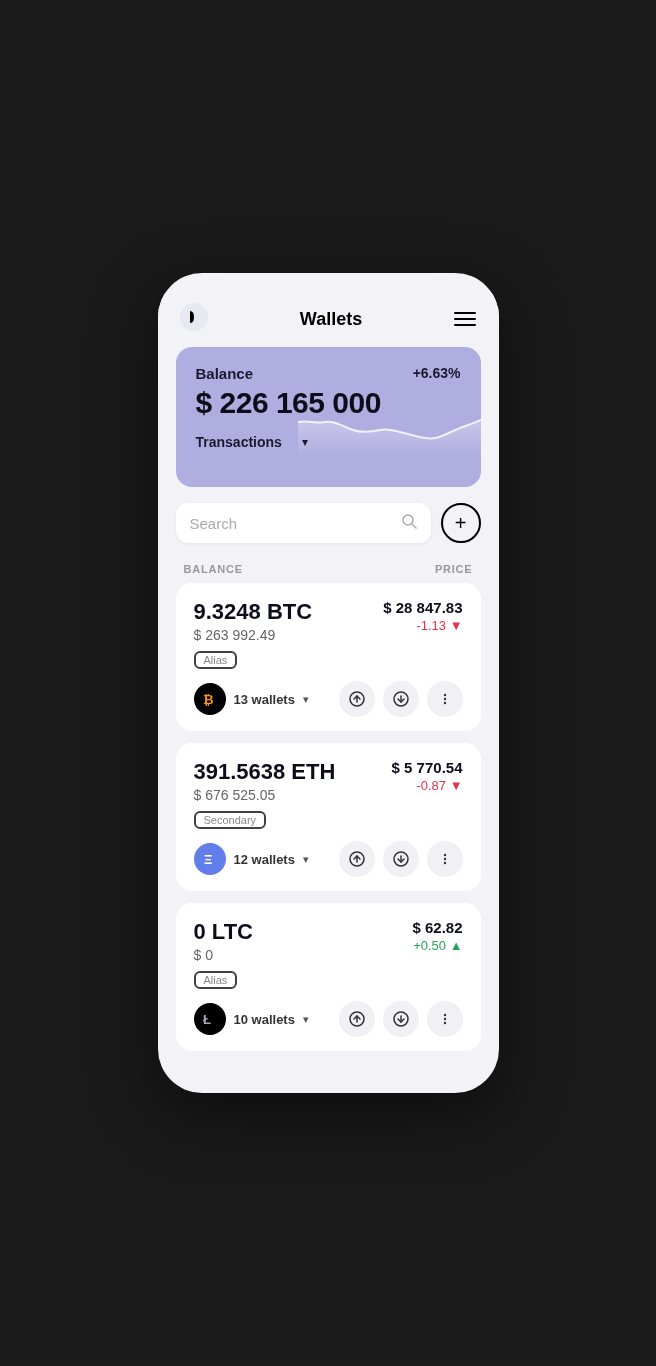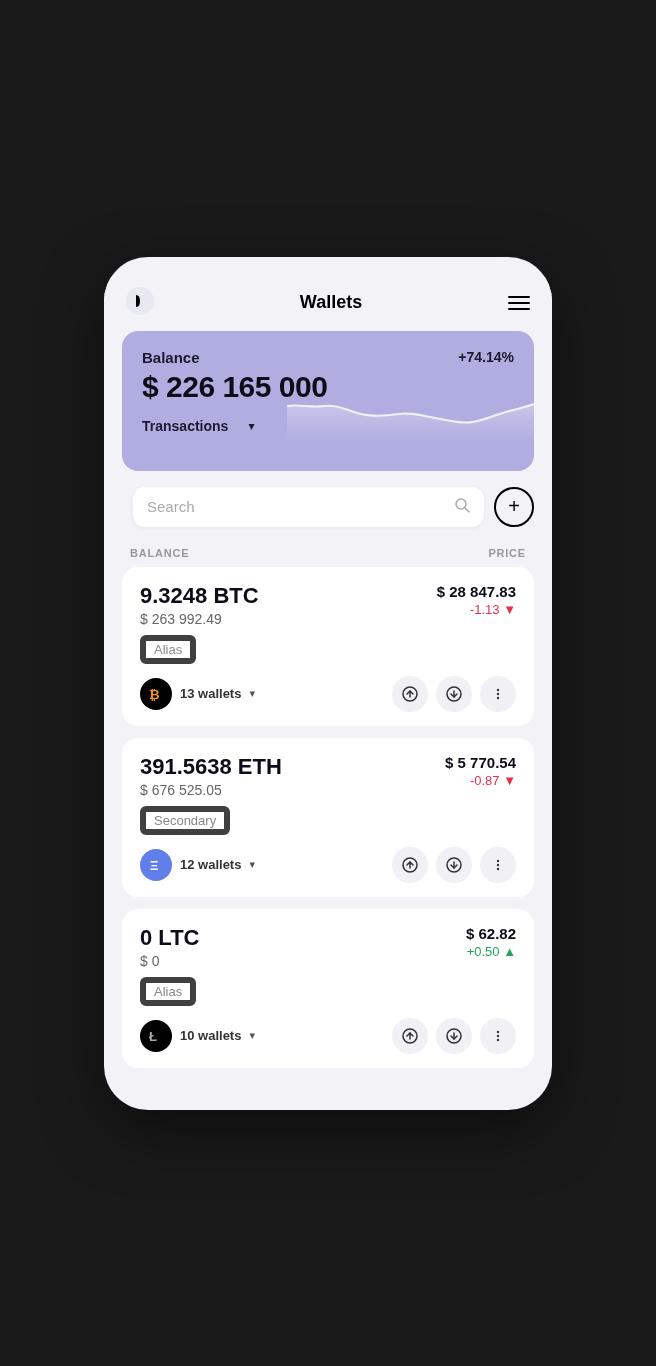--- a/index.html
+++ b/index.html
@@ -5,21 +5,21 @@
     * { box-sizing: border-box; margin: 0; padding: 0; }
     body {
       background: #1a1a1a;
       display: flex;
       justify-content: center;
       align-items: center;
       min-height: 100vh;
       font-family: -apple-system, BlinkMacSystemFont, 'Segoe UI', sans-serif;
     }
     .phone-shell {
-      width: 448px;
+      width: 341px;
       min-height: 780px;
       background: #f2f2f7;
       border-radius: 44px;
       padding: 20px 0 30px;
       overflow: hidden;
       box-shadow: 0 20px 60px rgba(0,0,0,0.5);
     }
     
     .header {
       display: flex;
@@ -107,21 +107,20 @@
       font-size: 12px;
       color: #1a1a2e;
     }
 
     
     .search-row {
       display: flex;
       align-items: center;
       gap: 10px;
       padding: 0 18px 16px;
-      margin-left: 11px;
     }
     .search-box {
       flex: 1;
       display: flex;
       align-items: center;
       background: #fff;
       border-radius: 12px;
       padding: 10px 14px;
       gap: 8px;
       box-shadow: 0 1px 4px rgba(0,0,0,0.06);
@@ -199,23 +198,23 @@
       margin-top: 2px;
     }
     .coin-change-pos {
       font-size: 13px;
       color: #22a55a;
       text-align: right;
       margin-top: 2px;
     }
     .alias-badge {
       display: inline-block;
-      border: 6px solid #404040;
+      border: 2px solid #404040;
       border-radius: 6px;
-      font-size: 13px;
+      font-size: 11px;
       color: #888;
       padding: 1px 8px;
       margin-top: 8px;
     }
     .coin-bottom-row {
       display: flex;
       align-items: center;
       justify-content: space-between;
       margin-top: 12px;
     }
@@ -288,21 +287,21 @@
     <div class="hamburger-icon">
       <span></span>
         <span></span>
         <span></span>
     </div>
   </div>
 
   <div class="balance-card">
     <div class="balance-card-top">
       <span class="balance-label">Balance</span>
-      <span class="balance-change">+74.14%</span>
+      <span class="balance-change">+6.63%</span>
     </div>
     <div class="balance-amount">$ 226 165 000</div>
     <div class="chart-area mini-chart">
       <svg viewBox="0 0 200 55" preserveAspectRatio="none" xmlns="http://www.w3.org/2000/svg">
         <defs>
           <linearGradient id="chartGrad" x1="0" y1="0" x2="0" y2="1">
             <stop offset="0%" stop-color="rgba(255,255,255,0.3)"></stop>
             <stop offset="100%" stop-color="rgba(255,255,255,0.0)"></stop>
           </linearGradient>
         </defs>

